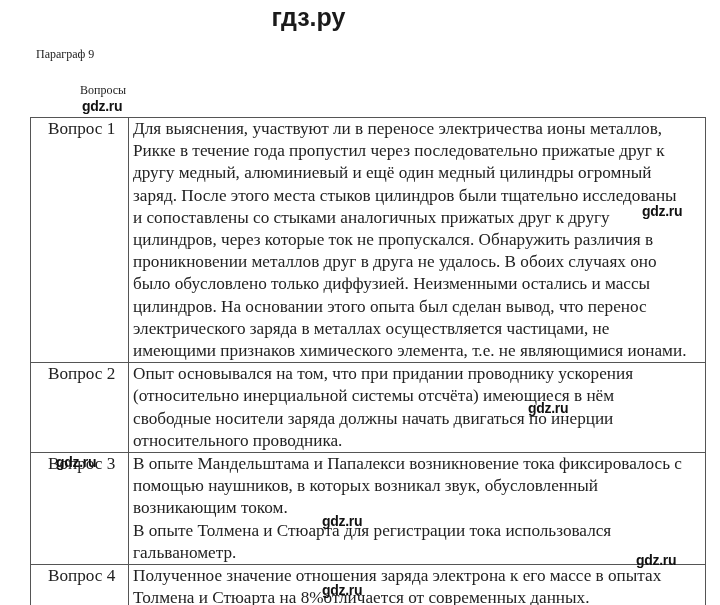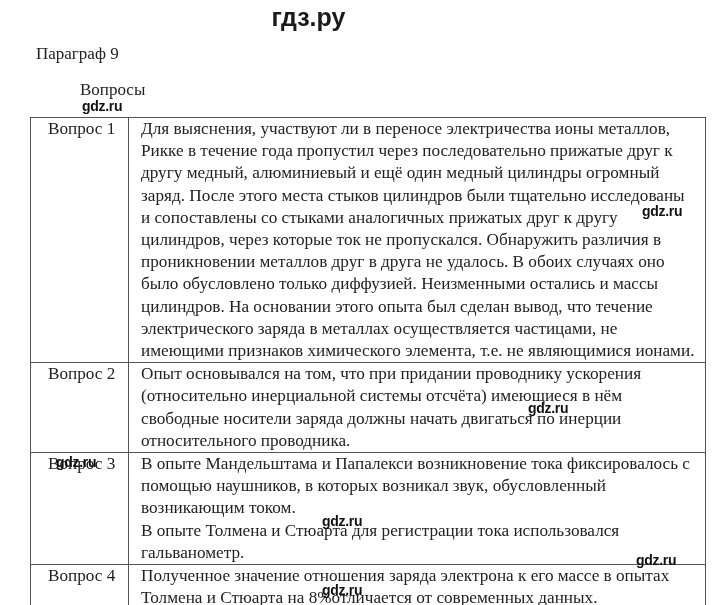--- a/index.html
+++ b/index.html
@@ -24,21 +24,21 @@
       font-family: "Liberation Sans", "DejaVu Sans", sans-serif;
       font-weight: bold;
       font-size: 25px;
       line-height: 30px;
       top: 2px;
       color: #1a1a1a;
     }
     .heading {
       position: absolute;
       left: 36px;
-      font-size: 17px;
+      font-size: 12px;
       line-height: 20px;
       color: #222;
     }
     .heading.paragraph { top: 44px; }
     .heading.questions { top: 80px; margin-left: 44px; }
 
     .watermark {
       position: absolute;
       font-family: "Liberation Sans", "DejaVu Sans", sans-serif;
       font-weight: bold;
@@ -62,21 +62,21 @@
       border: 1.5px solid #555;
       vertical-align: top;
       padding: 0 4px 0 6px;
     }
     table.qa td.label-cell {
       width: 76px;
       white-space: nowrap;
       padding-left: 17px;
     }
     table.qa td.answer-cell {
-      padding-left: 12px;
+      padding-left: 4px;
       padding-right: 2px;
       margin-top: 36px;
     }
     .line { display: block; white-space: nowrap; }
   </style>
 </head>
 <body>
 
 <div class="site-header">гдз.ру</div>
 
@@ -89,21 +89,21 @@
       <td class="label-cell">Вопрос 1</td>
       <td class="answer-cell">
         <span class="line">Для выяснения, участвуют ли в переносе электричества ионы металлов,</span>
         <span class="line">Рикке в течение года пропустил через последовательно прижатые друг к</span>
         <span class="line">другу медный, алюминиевый и ещё один медный цилиндры огромный</span>
         <span class="line">заряд. После этого места стыков цилиндров были тщательно исследованы</span>
         <span class="line">и сопоставлены со стыками аналогичных прижатых друг к другу</span>
         <span class="line">цилиндров, через которые ток не пропускался. Обнаружить различия в</span>
         <span class="line">проникновении металлов друг в друга не удалось. В обоих случаях оно</span>
         <span class="line">было обусловлено только диффузией. Неизменными остались и массы</span>
-        <span class="line">цилиндров. На основании этого опыта был сделан вывод, что течение</span>
+        <span class="line">цилиндров. На основании этого опыта был сделан вывод, что перенос</span>
         <span class="line">электрического заряда в металлах осуществляется частицами, не</span>
         <span class="line">имеющими признаков химического элемента, т.е. не являющимися ионами.</span>
       </td>
     </tr>
     <tr>
       <td class="label-cell">Вопрос 2</td>
       <td class="answer-cell">
         <span class="line">Опыт основывался на том, что при придании проводнику ускорения</span>
         <span class="line">(относительно инерциальной системы отсчёта) имеющиеся в нём</span>
         <span class="line">свободные носители заряда должны начать двигаться по инерции</span>

